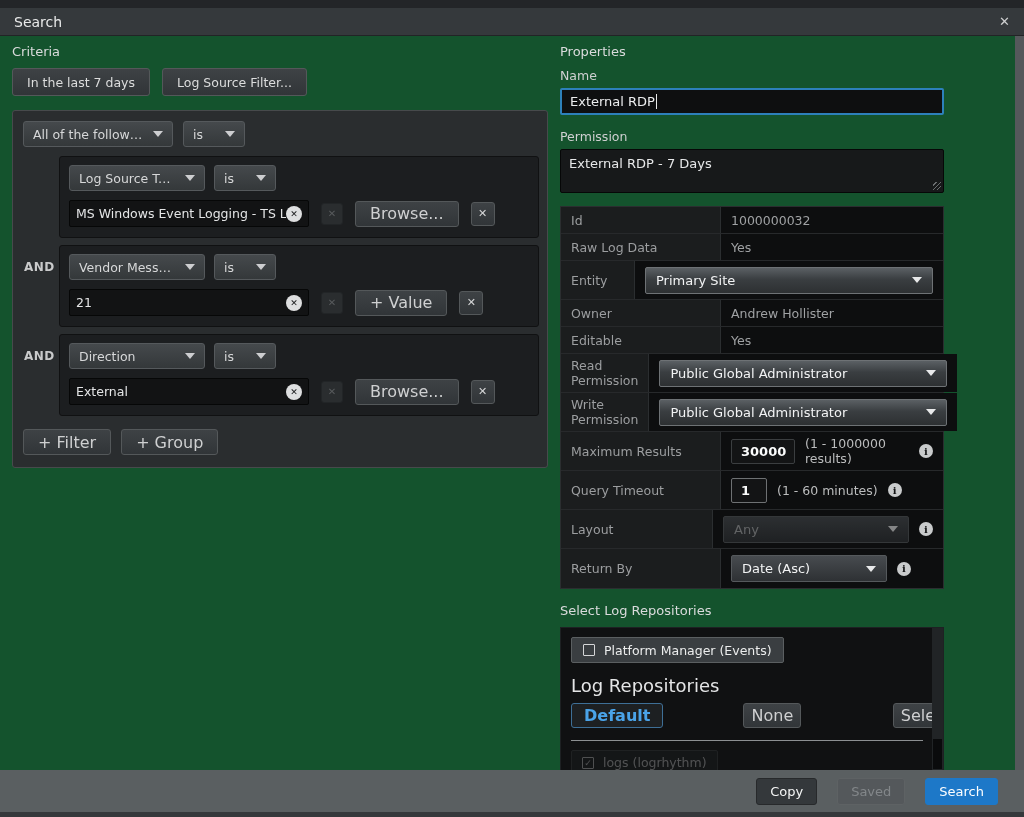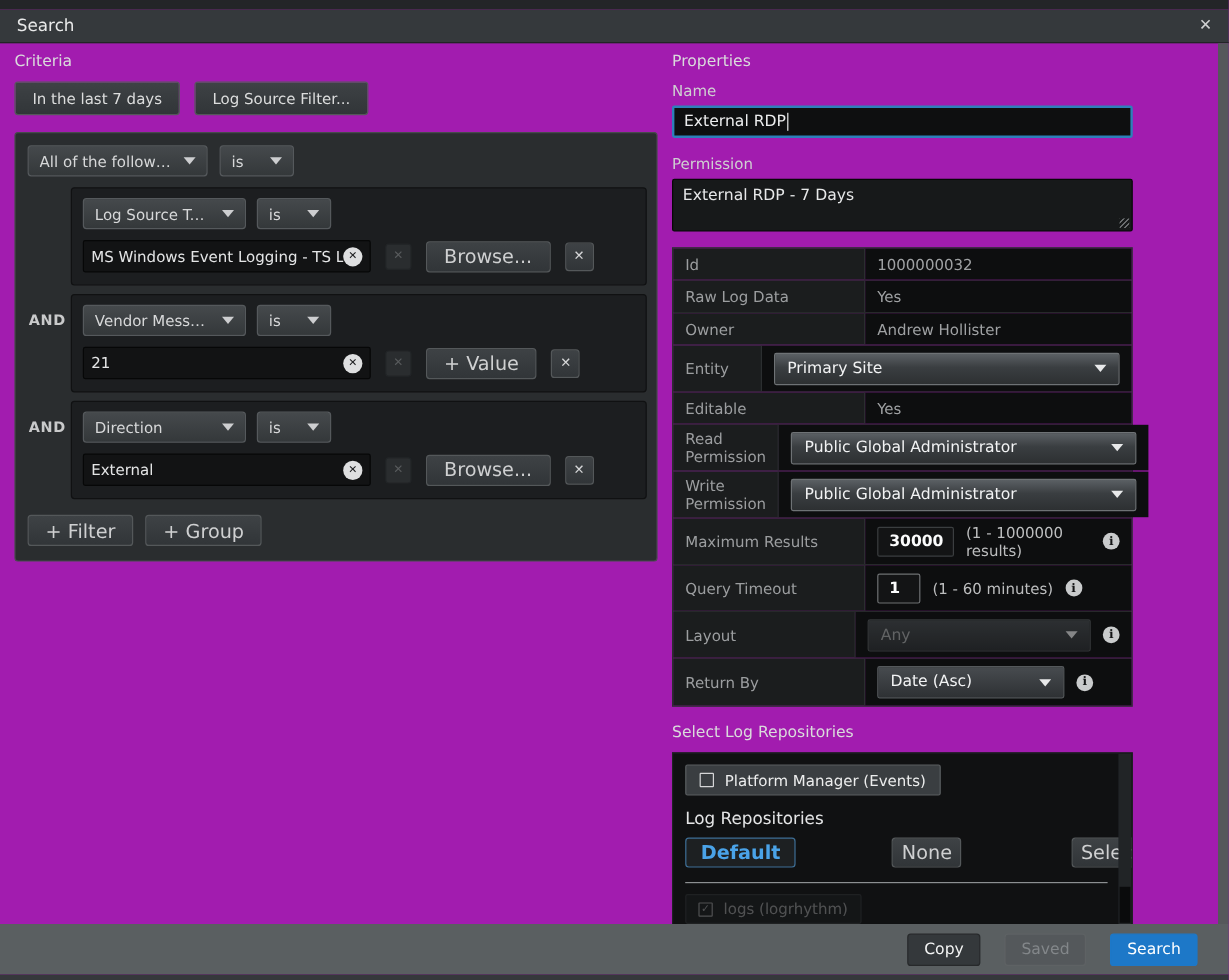--- a/index.html
+++ b/index.html
@@ -1,17 +1,17 @@
 <!DOCTYPE html>
 <html><head>
 <meta charset="utf-8">
 <style>
   * { margin:0; padding:0; box-sizing:border-box; }
   body { background:#202224; font-family:"DejaVu Sans", sans-serif; }
-  .screen { position:relative; width:1024px; height:817px; overflow:hidden; background:#a21caf; }
+  .screen { position:relative; width:1024px; height:817px; overflow:hidden; background:#14532d; }
 
   
   .top-strip { position:absolute; top:0; left:0; width:100%; height:8px; background:#232528; }
   .titlebar { position:absolute; top:8px; left:0; width:100%; height:28px; background:#35393c;
               display:flex; align-items:center; padding:0 14px; border-bottom:1px solid #222426;}
   .titlebar .title { color:#e9eaea; font-size:14px; }
   .titlebar .close { margin-left:auto; color:#cfd0d1; font-size:13px; font-weight:bold; cursor:pointer; }
   .right-strip { position:absolute; top:36px; right:0; width:9px; height:734px; background:#55585b; }
   .footer { position:absolute; top:770px; left:0; width:100%; height:42px; background:#5a5f61;
             display:flex; align-items:center; justify-content:flex-end; gap:20px; padding-right:26px; }
@@ -89,21 +89,21 @@
   .repo-h { margin-top:14px; }
   .repo-panel { position:relative; margin-top:5px; height:153px; background:#101112;
                 border:1px solid #1e2123; overflow:hidden; padding:9px 20px 0 10px; }
   .repo-scroll { position:absolute; top:0; right:0; width:11px; height:100%; background:#212426; }
   .repo-thumb { position:absolute; bottom:10px; left:1px; width:9px; height:30px; background:#0a0b0c; }
   .chk-chip { display:inline-flex; align-items:center; gap:9px; height:26px; background:#3a3e41;
               border:1px solid #5b5f61; border-radius:2px; padding:0 11px; cursor:pointer; }
   .chk { width:12px; height:12px; border:1px solid #d5d6d7; border-radius:1px; background:transparent;
          display:flex; align-items:center; justify-content:center; color:#d5d6d7; font-size:9px; }
   .chk-chip .clabel { color:#eceded; font-size:12.5px; }
-  .repo-lbl { color:#e4e5e6; font-size:14px; margin:12px 0 7px 0; }
+  .repo-lbl { color:#e4e5e6; font-size:18px; margin:12px 0 7px 0; }
   .repo-btn-row { display:flex; align-items:center; }
   .btn-default { background:#1d2022; border:1px solid #3e6f96; color:#4aa3e8; font-weight:bold;
                  height:25px; padding:0 12px; }
   .btn-none { margin-left:80px; width:58px; height:25px; }
   .btn-select { margin-left:92px; width:64px; height:25px; }
   .repo-div { border-top:1px solid #8c8f91; margin-top:12px; }
   .repo-item { display:inline-flex; align-items:center; gap:9px; height:25px; border:1px solid #3f4346;
                background:#1e2123; border-radius:2px; padding:0 10px; margin-top:9px; opacity:.32; }
   .repo-item .clabel { color:#d8d9da; font-size:12.5px; }
   .repo-item-partial { display:block; opacity:.6; background:#4b4f52; margin-top:3px; height:22px; }
@@ -244,34 +244,34 @@
         <div class="pcell-v">
             <span class="pval">1000000032</span>
           </div>
       </div>
       <div class="prow prow-s">
         <div class="pcell-l">Raw Log Data</div>
         <div class="pcell-v">
             <span class="pval">Yes</span>
           </div>
       </div>
+      <div class="prow prow-m">
+        <div class="pcell-l">Entity</div>
+        <div class="pcell-v">
+          <span class="tdd tdd-wide">
+            <span>Primary Site</span>
+            <span class="arr"></span>
+          </span>
+        </div>
+      </div>
       <div class="prow prow-s">
         <div class="pcell-l">Owner</div>
         <div class="pcell-v">
             <span class="pval">Andrew Hollister</span>
           </div>
-      </div>
-      <div class="prow prow-m">
-        <div class="pcell-l">Entity</div>
-        <div class="pcell-v">
-          <span class="tdd tdd-wide">
-            <span>Primary Site</span>
-            <span class="arr"></span>
-          </span>
-        </div>
       </div>
       <div class="prow prow-s">
         <div class="pcell-l">Editable</div>
         <div class="pcell-v">
             <span class="pval">Yes</span>
           </div>
       </div>
       <div class="prow prow-m">
         <div class="pcell-l">Read Permission</div>
         <div class="pcell-v">

